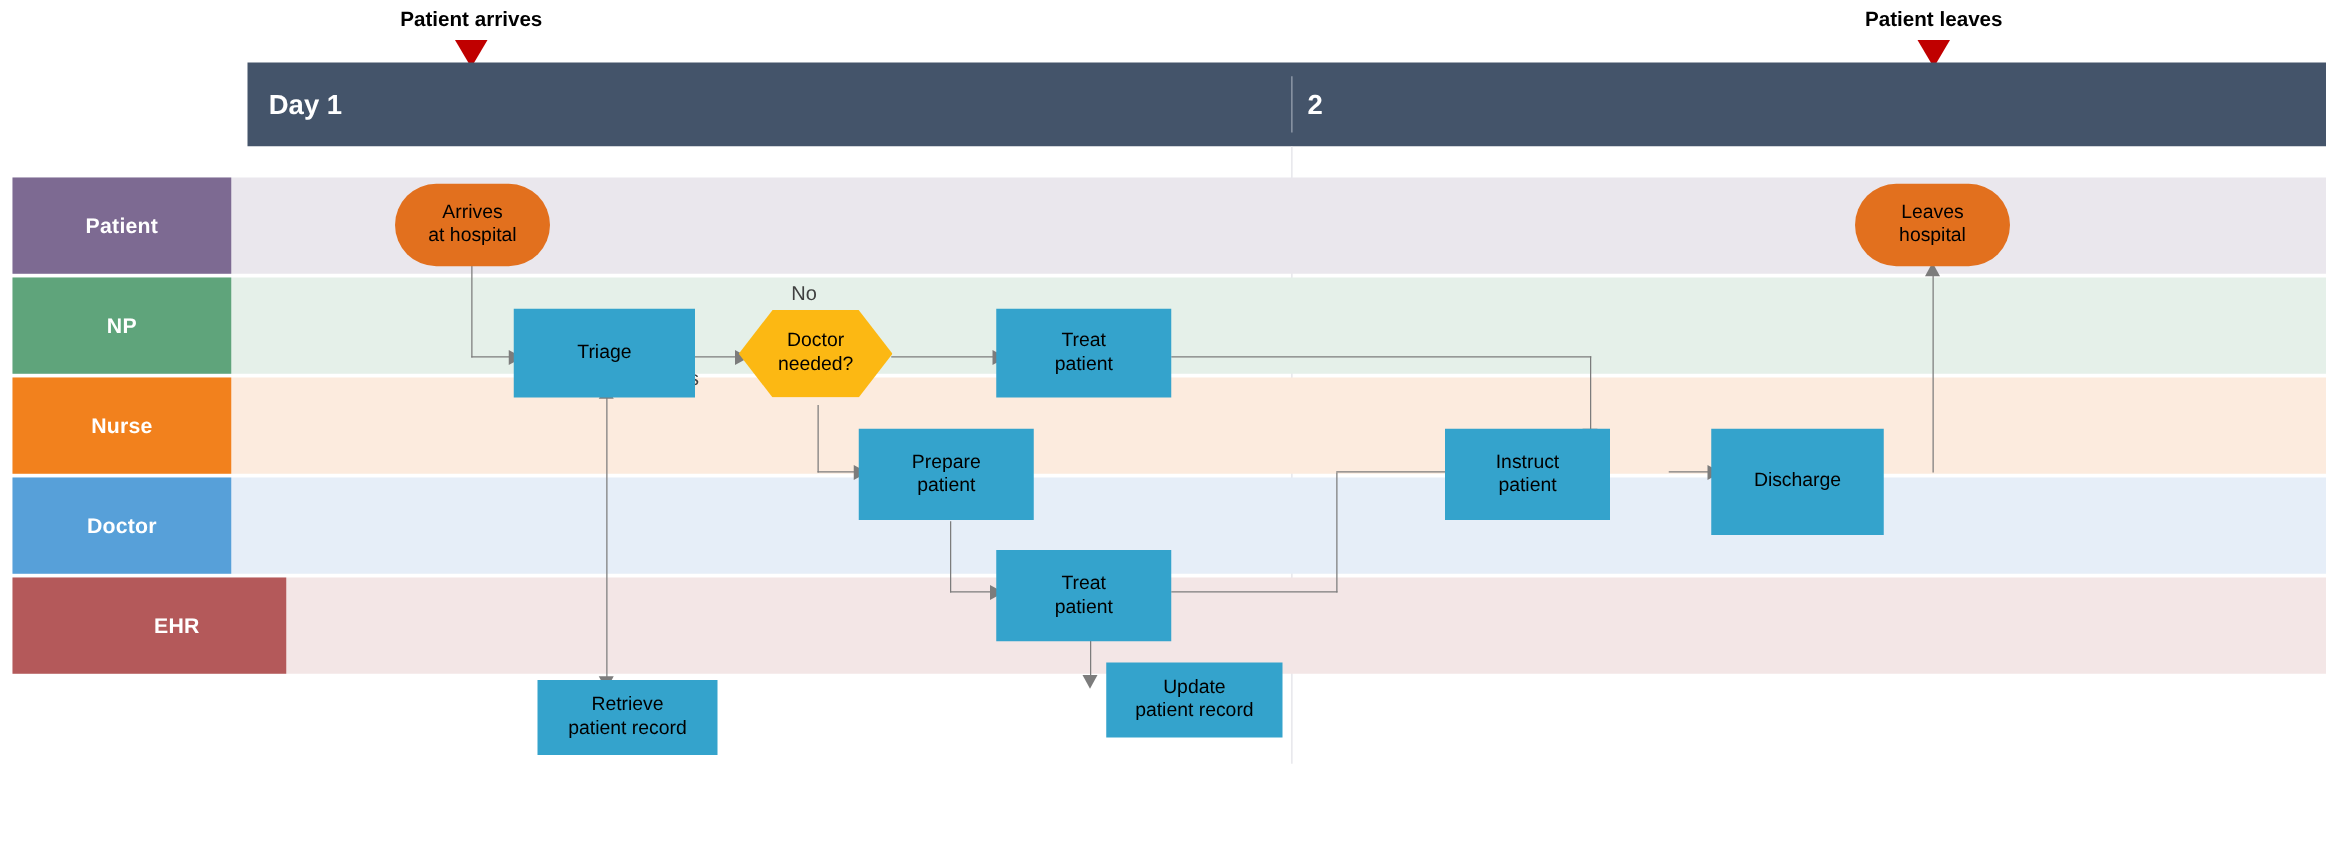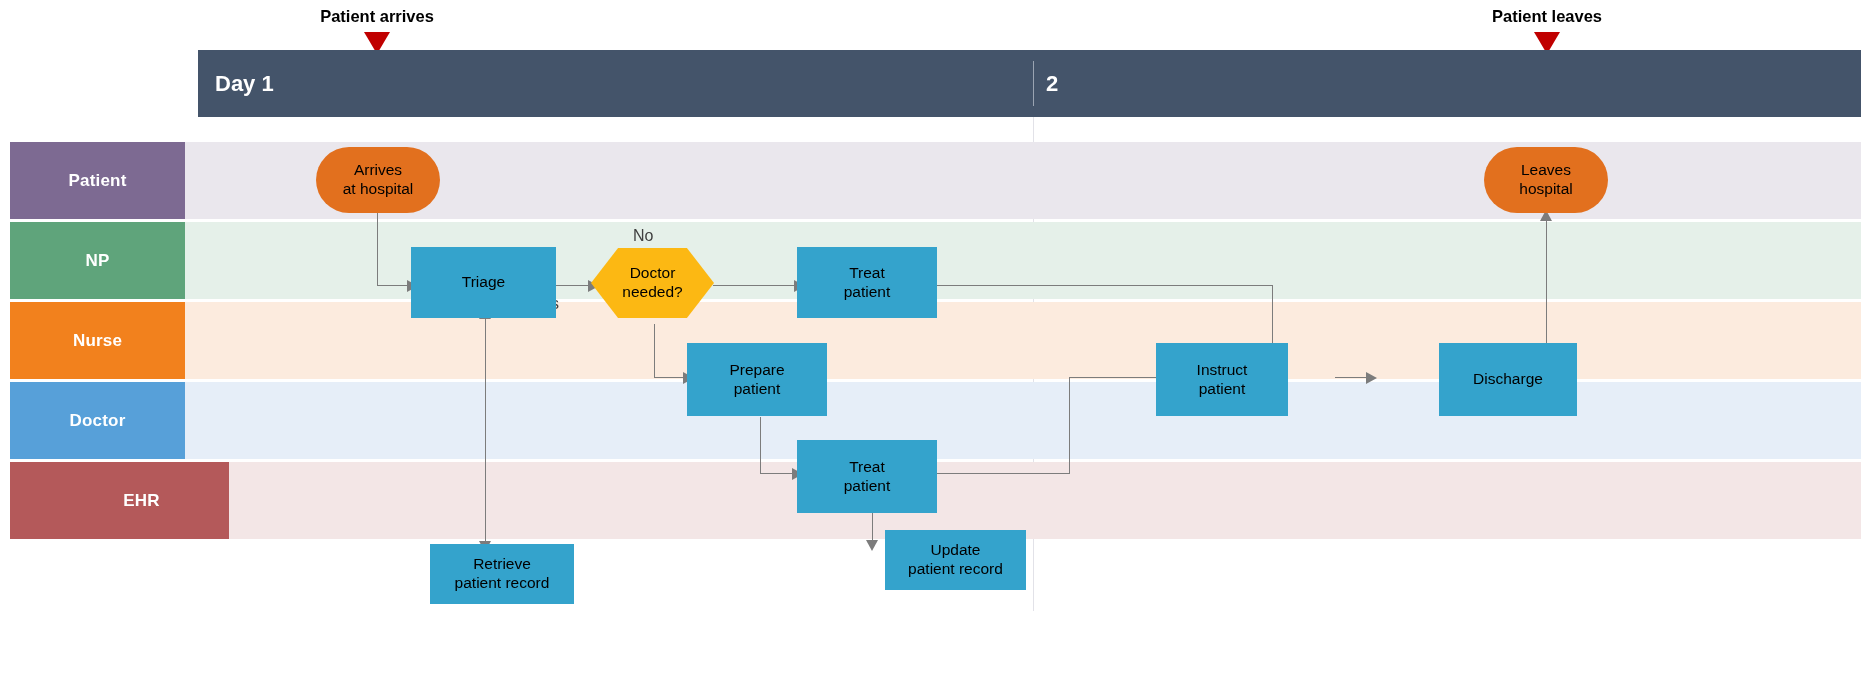--- a/index.html
+++ b/index.html
@@ -194,21 +194,21 @@
     </div>
   </div>
 
   <div class="node process" style="left:1156px;top:343px;width:132px;height:73px;">
     <div class="nodetext">
       <span>Instruct</span><br>
       <span>patient</span>
     </div>
   </div>
 
-  <div class="node process" style="left:1439px;top:343px;width:138px;height:73px;">
+  <div class="node process" style="left:1369px;top:343px;width:138px;height:85px;">
     <div class="nodetext">Discharge</div>
   </div>
 
   <div class="node process" style="left:797px;top:440px;width:140px;height:73px;">
     <div class="nodetext">
       <span>Treat</span><br>
       <span>patient</span>
     </div>
   </div>
 

